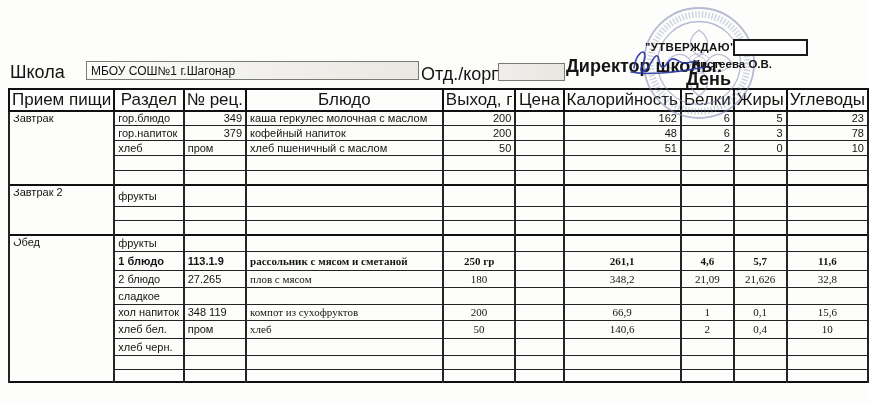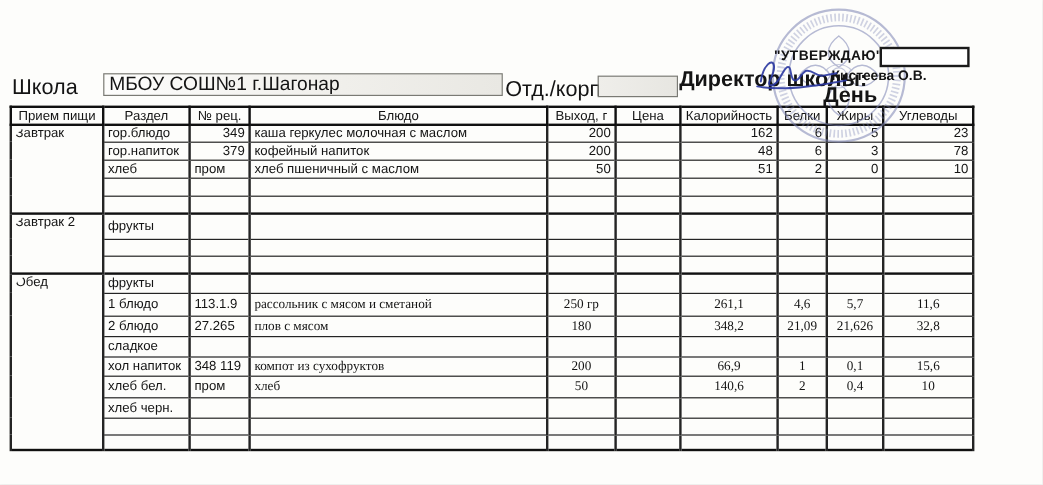--- a/index.html
+++ b/index.html
@@ -7,31 +7,31 @@
     position:relative; width:869px; height:404px; background:#fdfdfb;
     font-family:"Liberation Sans",sans-serif; color:#141414; overflow:hidden;
     box-shadow:0 0 4px rgba(0,0,0,.15);
   }
   .abs{position:absolute;}
   .lbl{font-size:18px; white-space:nowrap;}
   .bold{font-weight:700;}
   .inputbox{
     border:1px solid #7a7a74;
     background:linear-gradient(90deg,#fdfdfc 0%,#f1f0ec 55%,#e9e8e3 100%);
-    font-size:16px; line-height:18px; padding-left:4px; white-space:nowrap;
+    font-size:12px; line-height:18px; padding-left:4px; white-space:nowrap;
     box-sizing:border-box;
   }
   .hardbox{border:2px solid #1a1a1a; background:#fff; box-sizing:border-box;}
   .daybox{font-size:12px; line-height:15px; text-align:right; padding-right:5px;}
   .approve{font-size:11.5px; font-weight:600; letter-spacing:.3px;}
 
   table.menu{position:absolute; left:8px; top:88px; border-collapse:collapse;
     table-layout:fixed; border:2px solid #101010; z-index:1;}
   table.menu th{
-    border:2px solid #101010; font-weight:400; font-size:11px; padding:0 2px;
+    border:2px solid #101010; font-weight:400; font-size:17px; padding:0 2px;
     white-space:nowrap; overflow:hidden;
   }
   table.menu td{
     border:1px solid #242424; border-left-width:2px; border-right-width:2px;
     font-size:11px; padding:0 3px; white-space:nowrap; overflow:hidden;
   }
   tr.sec-top td{border-top-width:2px; border-top-color:#101010;}
   td.meal-cell{vertical-align:top; font-size:11.5px; padding-top:2px;border-radius:16px;}
   td.serif{font-family:"Liberation Serif",serif; font-size:12.5px;}
   .num-right{text-align:right;}
@@ -207,21 +207,21 @@
           <td>фрукты</td>
           <td class="rec-left"></td>
           <td class="serif"></td>
           <td class="serif num-center"></td>
           <td class="serif num-center"></td>
           <td class="serif num-center"></td>
           <td class="serif num-center"></td>
           <td class="serif num-center"></td>
           <td class="serif num-center"></td>
         </tr>
-        <tr style="height: 19px;">
+        <tr style="height: 19px; font-weight: bold;">
           <td>1 блюдо</td>
           <td class="rec-left">113.1.9</td>
           <td class="serif">рассольник с мясом и сметаной</td>
           <td class="serif num-center">250 гр</td>
           <td class="serif num-center"></td>
           <td class="serif num-center">261,1</td>
           <td class="serif num-center">4,6</td>
           <td class="serif num-center">5,7</td>
           <td class="serif num-center">11,6</td>
         </tr>

